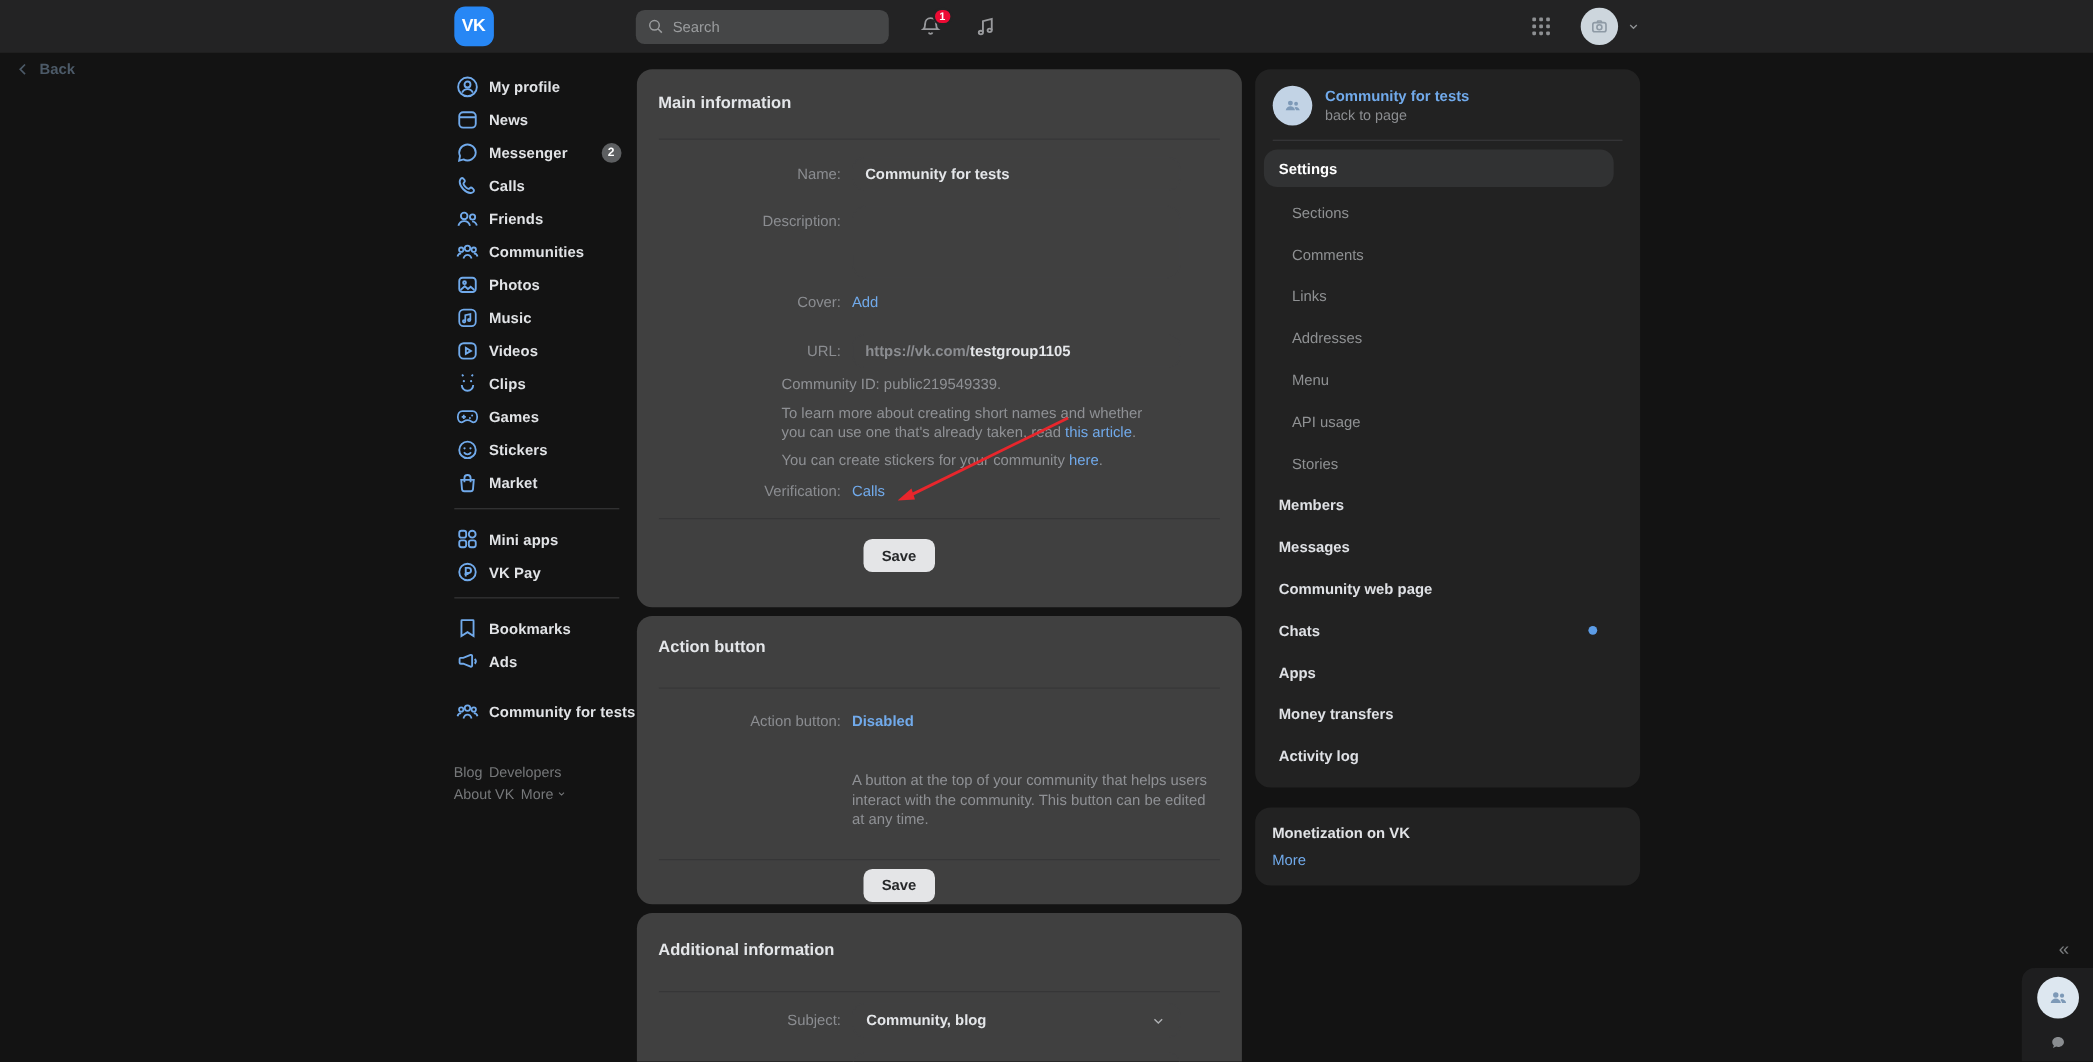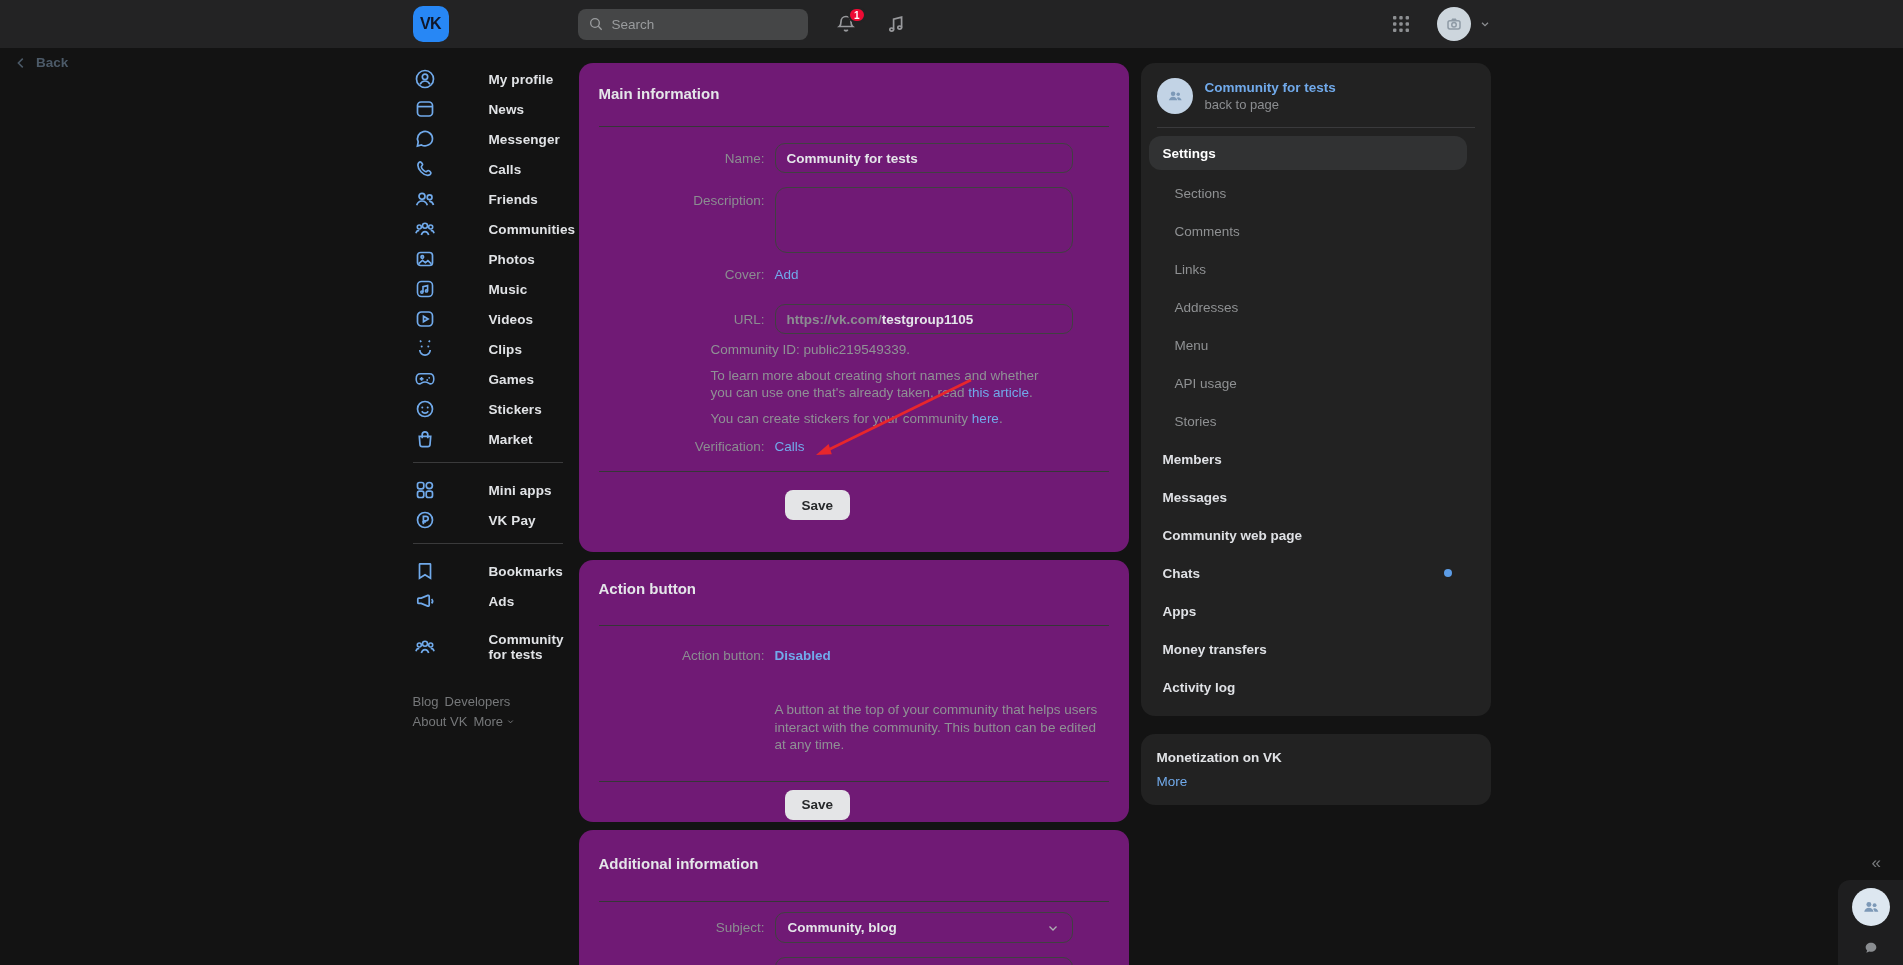--- a/index.html
+++ b/index.html
@@ -9,21 +9,21 @@
     font-family:"Liberation Sans", sans-serif;
     color:#e1e3e6;
     overflow:hidden;
     position:relative;
   }
   svg { display:block; }
 
   
   .topbar { height:48px; background:#232324; }
   .topbar-inner { width:1078px; margin:0 auto; height:48px; display:flex; align-items:center; position:relative; }
-  .vk-logo { width:36px; height:36px; background:#2787f5; border-radius:10px; color:#0f172a;
+  .vk-logo { width:36px; height:36px; background:#2787f5; border-radius:10px; color:#ffffff;
     font-weight:700; font-size:16px; display:flex; align-items:center; justify-content:center; cursor:pointer; letter-spacing:-0.5px;}
   .searchbar { margin-left:129px; width:230px; height:31px; background:#454647; border-radius:8px;
     display:flex; align-items:center; padding:0 10px; gap:8px; }
   .searchbar input { background:transparent; border:none; outline:none; color:#c9cbcd; font-size:13.5px; width:170px;
     font-family:"Liberation Sans", sans-serif; }
   .searchbar input::placeholder { color:#9a9c9e; }
   .tb-icon { margin-left:26px; position:relative; cursor:pointer; }
   .badge-red { position:absolute; top:-5px; right:-8px; min-width:16px; height:16px; background:#ed0b34;
     border-radius:9px; color:#fff; font-size:10px; font-weight:700; display:flex; align-items:center; justify-content:center;
     padding:0 4px; border:2px solid #232324; }
@@ -33,35 +33,35 @@
 
   
   .back-btn { position:absolute; left:14px; top:55px; display:flex; align-items:center; gap:8px;
     color:#4c5a68; font-size:13.5px; font-weight:700; cursor:pointer; }
 
   
   .layout { width:1078px; margin:0 auto; display:flex; padding-top:15px; align-items:flex-start; }
 
   
   .nav { width:166px; padding-top:1px; flex:none; }
-  .nav-item { height:30px; display:flex; align-items:center; cursor:pointer; border-radius:8px;gap:44px; }
+  .nav-item { height:30px; display:flex; align-items:center; cursor:pointer; border-radius:8px; }
   .nav-item .nicon { width:24px; height:24px; flex:none; }
   .nav-item .nlabel { margin-left:8px; font-size:13.5px; font-weight:700; color:#e1e3e6; letter-spacing:.1px; }
   .nav-badge { margin-left:auto; margin-right:14px; background:#5d5f61; color:#fff; font-size:11px; font-weight:700;
     min-width:18px; height:18px; border-radius:9px; display:flex; align-items:center; justify-content:center; }
   .nav-div { height:1px; background:#3a3a3b; width:150px; margin:8px 0 12px 0; }
   .nav-gap { height:16px; }
   .nav-footer { margin-top:32px; font-size:13px; color:#76787a; }
   .nav-footer .frow { display:flex; gap:6px; margin-bottom:5px; }
   .nav-footer span { cursor:pointer; }
   .more-chev { display:inline-block; margin-left:3px; }
 
   
   .main-col { width:550px; flex:none; }
-  .card { background:#701a75; border-radius:14px; margin-bottom:8px; position:relative; overflow:hidden; }
+  .card { background:#404040; border-radius:14px; margin-bottom:8px; position:relative; overflow:hidden; }
   .card-title { padding:22px 20px 0 20px; font-size:15px; font-weight:700; color:#e4e6e9; }
   .card-div { height:1px; background:#363637; margin:24px 20px 0 20px; }
   .form { padding:16px 20px 0 20px; }
   .row { display:flex; align-items:center; margin-bottom:14px; }
   .row.top { align-items:flex-start; }
   .row-label { width:176px; text-align:right; padding-right:10px; color:#8b8d91; font-size:13.5px; flex:none; }
   .row.top .row-label { padding-top:6px; }
   .tinput { width:298px; height:30px; border:1px solid #404041; border-radius:10px; background:transparent;
     display:flex; align-items:center; padding:0 11px; font-size:13.5px; cursor:text; }
   .tinput .val { font-weight:700; color:#e4e6e9; }

